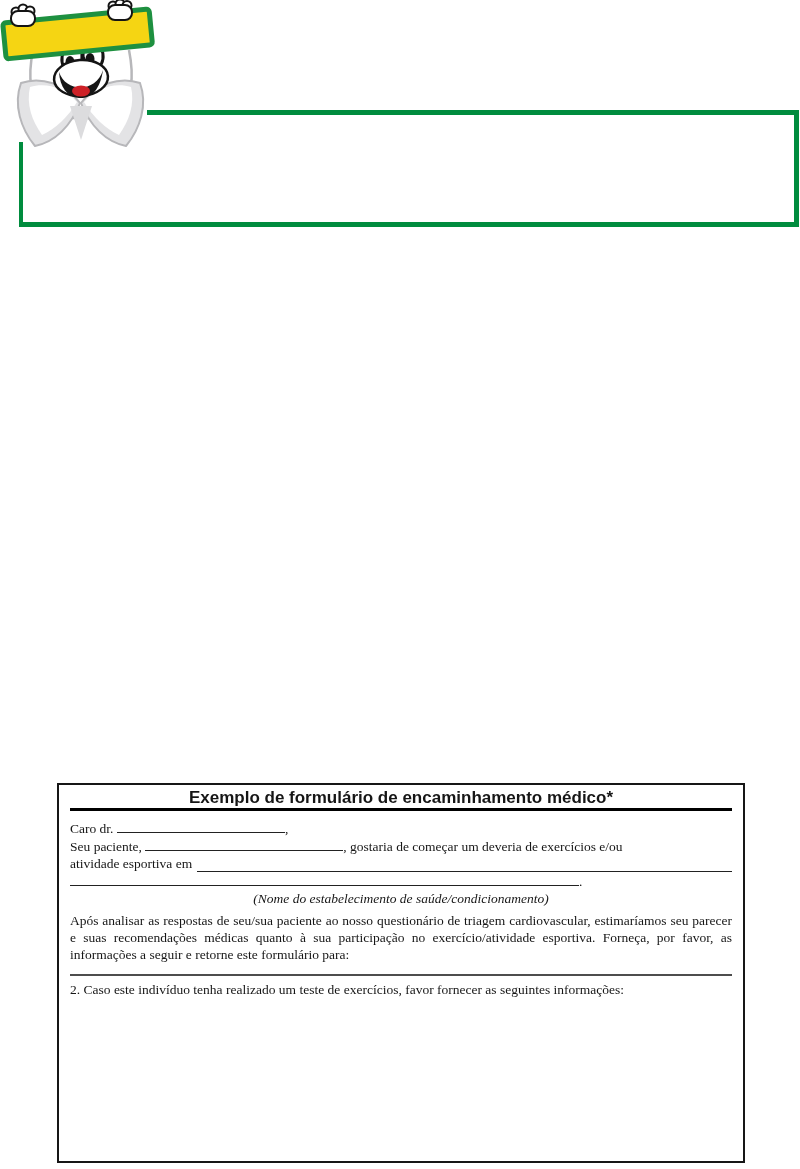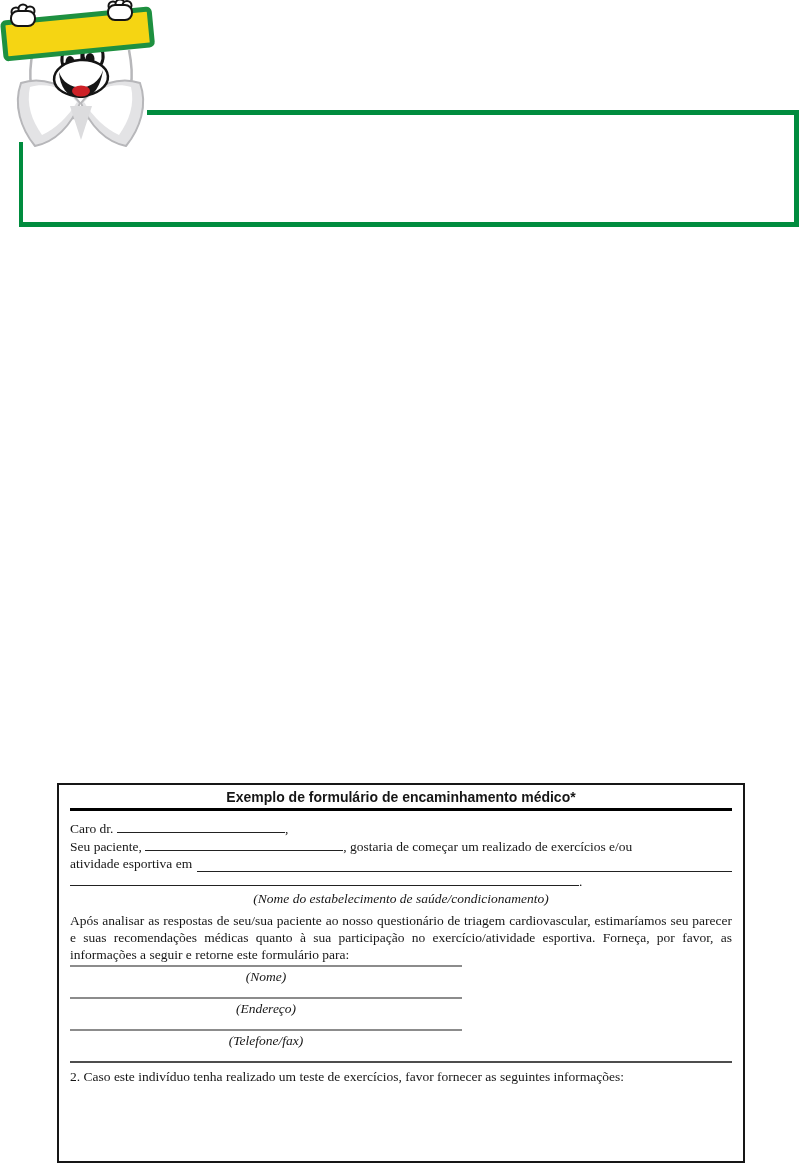--- a/index.html
+++ b/index.html
@@ -28,21 +28,21 @@
     position: absolute; left: 57px; top: 783px;
     width: 688px; height: 380px;
     box-sizing: border-box;
     border: 2px solid #161616;
     padding: 2px 11px 0 11px;
     font-size: 13.5px; line-height: 17px;
   }
   .form-title {
     text-align: center;
     font-family: "Liberation Sans", sans-serif;
-    font-weight: bold; font-size: 14px; line-height: 17px;
+    font-weight: bold; font-size: 17px; line-height: 17px;
     margin-top: 2px;
   }
   .title-rule { border-top: 3px solid #000; margin-top: 2px; }
 
   .intro { margin-top: 8px; }
   .fline { white-space: nowrap; font-family: Liberation Serif, serif; }
   .blank {
     display: inline-block;
     border-bottom: 1.5px solid #222;
     height: 13px; vertical-align: baseline;
@@ -129,46 +129,32 @@
     <div class="form-title">Exemplo de formulário de encaminhamento médico*</div>
     <div class="title-rule"></div>
 
     <div class="intro">
       <div class="fline">
         <span>Caro dr.</span>
         <span class="blank blank-caro"></span><span>,</span>
       </div>
       <div class="fline">
         <span>Seu paciente,</span>
-        <span class="blank blank-paciente"></span><span>, gostaria de começar um realizado de exercícios e/ou</span>
+        <span class="blank blank-paciente"></span><span>, gostaria de começar um deveria de exercícios e/ou</span>
       </div>
       <div class="line-activity">
         <span>atividade esportiva em</span>
         <span class="blank-grow"></span>
       </div>
       <div>
         <span class="blank blank-estab"></span><span>.</span>
       </div>
       <div class="caption">(Nome do estabelecimento de saúde/condicionamento)</div>
     </div>
 
     <div class="para">Após analisar as respostas de seu/sua paciente ao nosso questionário de triagem cardiovascular, estimaríamos seu parecer e suas recomendações médicas quanto à sua participação no exercício/atividade esportiva. Forneça, por favor, as informações a seguir e retorne este formulário para:</div>
 
-    <div class="fields">
-      <div class="field">
-        <div class="field-rule"></div>
-        <div class="caption">(Nome)</div>
-      </div>
-      <div class="field">
-        <div class="field-rule"></div>
-        <div class="caption">(Endereço)</div>
-      </div>
-      <div class="field">
-        <div class="field-rule"></div>
-        <div class="caption">(Telefone/fax)</div>
-      </div>
-    </div>
 
     <div class="item-rule"></div>
     <div class="item item-2">2. Caso este indivíduo tenha realizado um teste de exercícios, favor fornecer as seguintes informações:</div>
   </div>
 
 </div>
 
 </body></html>

